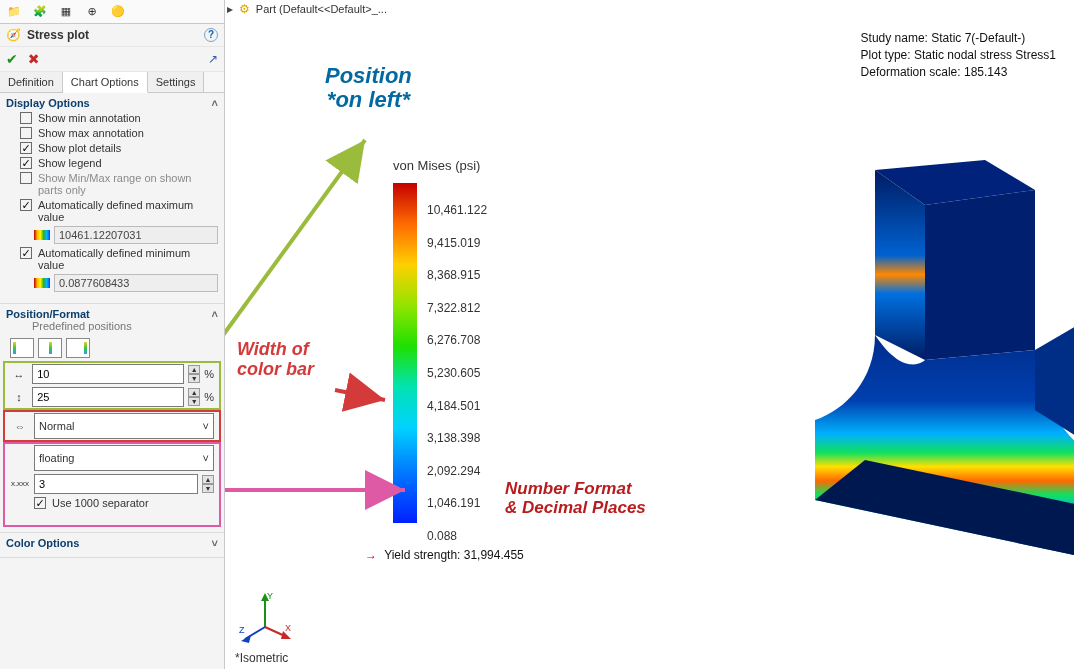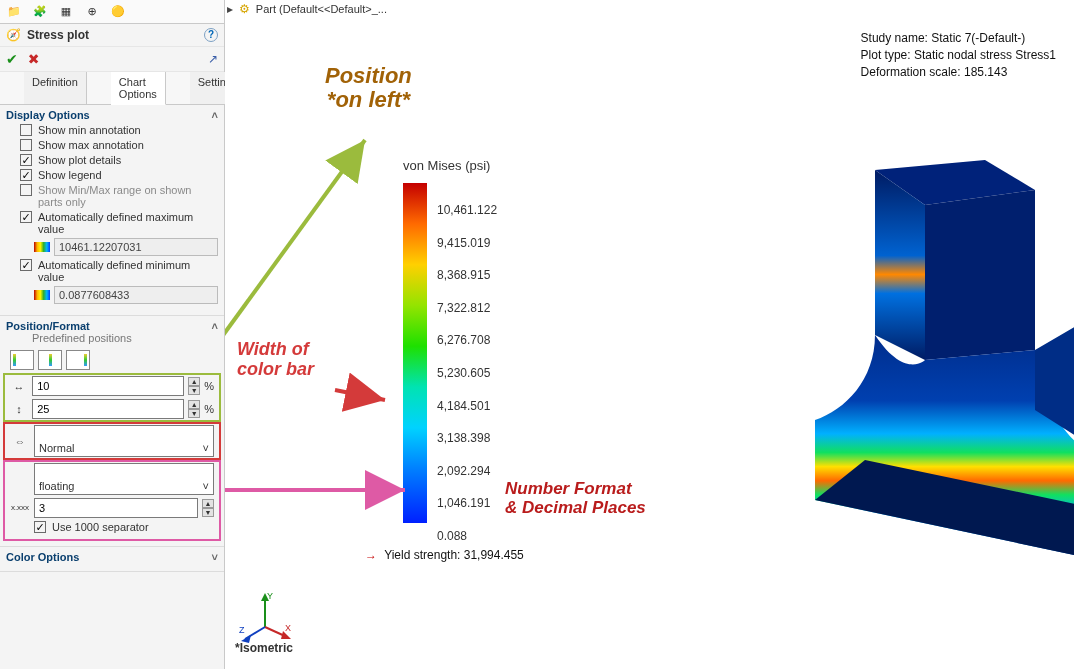--- a/index.html
+++ b/index.html
@@ -40,21 +40,21 @@
   .confirm-row {
     display:flex; align-items:center; gap:10px; padding:4px 6px; border-bottom:1px solid #e6e6e6;
   }
   .ok-ic { color:#1a8f1a; font-size:14px;}
   .cancel-ic { color:#c62828; font-size:14px;}
   .pin-ic { color:#3a5ea8; font-size:12px; margin-left:auto;}
   .subtabs {
     display:flex; border-bottom:1px solid #c9c9c9; background:#f7f7f7; font-size:11px;
   }
   .subtab {
-    padding:4px 8px; border-right:1px solid #c9c9c9; background:#f0f0f0; cursor:pointer;margin-left:24px;
+    padding:4px 8px; border-right:1px solid #c9c9c9; background:#f0f0f0; cursor:pointer;
   }
   .subtab.active { background:#fff; border-bottom:1px solid #fff; margin-bottom:-1px;}
   .scroll-area { flex:1; overflow:hidden; }
   .section {
     border-bottom:1px solid #dcdcdc; padding:4px 6px 8px;
   }
   .section-head {
     display:flex; align-items:center; font-weight:600; font-size:11px; color:#0a3f6e; cursor:pointer;
   }
   .section-head .chev { margin-left:auto; color:#666;}
@@ -72,48 +72,48 @@
   .pos-btn .bar { width:3px; height:12px; background: linear-gradient(180deg,#ec3,#3c3,#39f);}
   .pos-btn .bar.left { position:absolute; left:2px;}
   .pos-btn .bar.center{}
   .pos-btn .bar.right { position:absolute; right:2px;}
   .input-row { display:flex; align-items:center; gap:4px; margin:3px 4px;}
   .input-row .lead-ic { width:20px; height:18px; display:flex; align-items:center; justify-content:center;}
   .text-input { flex:1; border:1px solid #7a7a7a; background:#fff; padding:2px 4px; font-size:11px; height:20px;}
   .spin { display:flex; flex-direction:column; }
   .spin span { width:12px; height:9px; font-size:7px; background:#e3e3e3; border:1px solid #999; text-align:center; line-height:8px;}
   .unit { font-size:11px; color:#333;}
-  .select-row { border:1px solid #7a7a7a; background:#fff; display:flex; align-items:flex-end; padding:2px 4px; height:32px; margin:3px 4px 3px 28px;}
+  .select-row { border:1px solid #7a7a7a; background:#fff; display:flex; align-items:center; padding:2px 4px; height:26px; margin:3px 4px 3px 28px;}
   .select-row .dd { margin-left:auto; color:#333;}
   .hl-green { outline:2px solid #9bbb3d; outline-offset:1px;}
   .hl-red   { outline:2px solid #d43a3a; outline-offset:1px;}
   .hl-pink  { outline:2px solid #de5aa5; outline-offset:1px;}
 
   
   .canvas {
     flex:1; position:relative; background:#fff; height:100%;
   }
   .breadcrumb { position:absolute; top:2px; left:2px; display:flex; align-items:center; gap:6px; font-size:11px;}
   .bc-arrow { color:#444; font-size:12px;}
   .bc-gear { color:#d6a500; font-size:12px;}
   .info-block { position:absolute; top:30px; right:18px; font-size:12px; line-height:1.4; color:#111;}
   .annot { position:absolute; font-size:22px; font-style:italic; font-weight:bold; }
-  .annot.green { color:#a16207;}
+  .annot.green { color:#0369a1;}
   .annot.red { color:#d43a3a; font-size:18px;}
   .annot.pink { color:#b91c1c; font-size:17px;}
   .legend {
     position:absolute; left:370px; top:158px; display:flex; flex-direction:column; gap:0;
   }
   .legend-title { font-size:13px; margin-bottom:10px;}
   .legend-body { display:flex; gap:10px; }
   .colorbar { width:24px; height:340px; background: linear-gradient(180deg,#c40000 0%,#ff6a00 12%,#ffd000 24%,#94e400 36%,#1ee000 48%,#00e3b2 60%,#00d2ff 72%,#0080ff 84%,#0020ff 100%); }
   .ticklabels { display:flex; flex-direction:column; justify-content:space-between; height:340px; font-size:12px;margin-top:20px;}
   .yield-row { position:absolute; left:370px; top:548px; font-size:12px; color:#111;text-align:center;}
   .yield-row .yarrow { color:#c40000; margin-right:4px;}
-  .iso-label { position:absolute; left:10px; bottom:14px; font-size:12px; font-weight:bold;}
+  .iso-label { position:absolute; left:10px; bottom:4px; font-size:12px; font-weight:normal;}
   .triad { position:absolute; left:12px; bottom:24px;}
   .triad svg { width:56px; height:56px;}
 
   
   .fea-part { position:absolute; left:560px; top:160px; width:420px; height:430px; }
   .fea-part svg { width:100%; height:100%; }
 
   
   .arrows-svg { position:absolute; left:0; top:0; width:100%; height:100%; pointer-events:none;}
 </style>
@@ -231,21 +231,21 @@
       <div class="hl-red" style="margin-top:6px">
         <div class="input-row">
           <span class="lead-ic">⇔</span>
           <div class="select-row" style="margin:0; flex:1">
             <span>Normal</span>
             <span class="dd">˅</span>
           </div>
         </div>
       </div>
 
-      <div class="hl-pink" style="margin-top:6px; padding-bottom:2px">
+      <div class="hl-pink" style="margin-top:6px; padding-bottom:12px">
         <div class="select-row" style="margin:3px 4px 3px 28px">
           <span>floating</span>
           <span class="dd">˅</span>
         </div>
         <div class="input-row">
           <span class="lead-ic" style="font-size:8px; line-height:8px;">x.xxx</span>
           <input class="text-input" value="3" style="">
           <div class="spin">
               <span>▲</span>
               <span>▼</span>
@@ -288,21 +288,21 @@
   </div>
   <div class="annot red" style="left:12px; top:340px; line-height:1.1;">
     <div>Width of</div>
     <div>color bar</div>
   </div>
   <div class="annot pink" style="left:280px; top:480px; line-height:1.1;">
     <div>Number Format</div>
     <div>&amp; Decimal Places</div>
   </div>
 
-  <div class="legend" style="left:150px; top:158px;padding-left:28px;">
+  <div class="legend" style="left:140px; top:158px;padding-left:28px;">
     <div class="legend-title">von Mises (psi)</div>
     <div class="legend-body">
       <div class="colorbar"></div>
       <div class="ticklabels">
         <span>10,461.122</span>
         <span>9,415.019</span>
         <span>8,368.915</span>
         <span>7,322.812</span>
         <span>6,276.708</span>
         <span>5,230.605</span>

